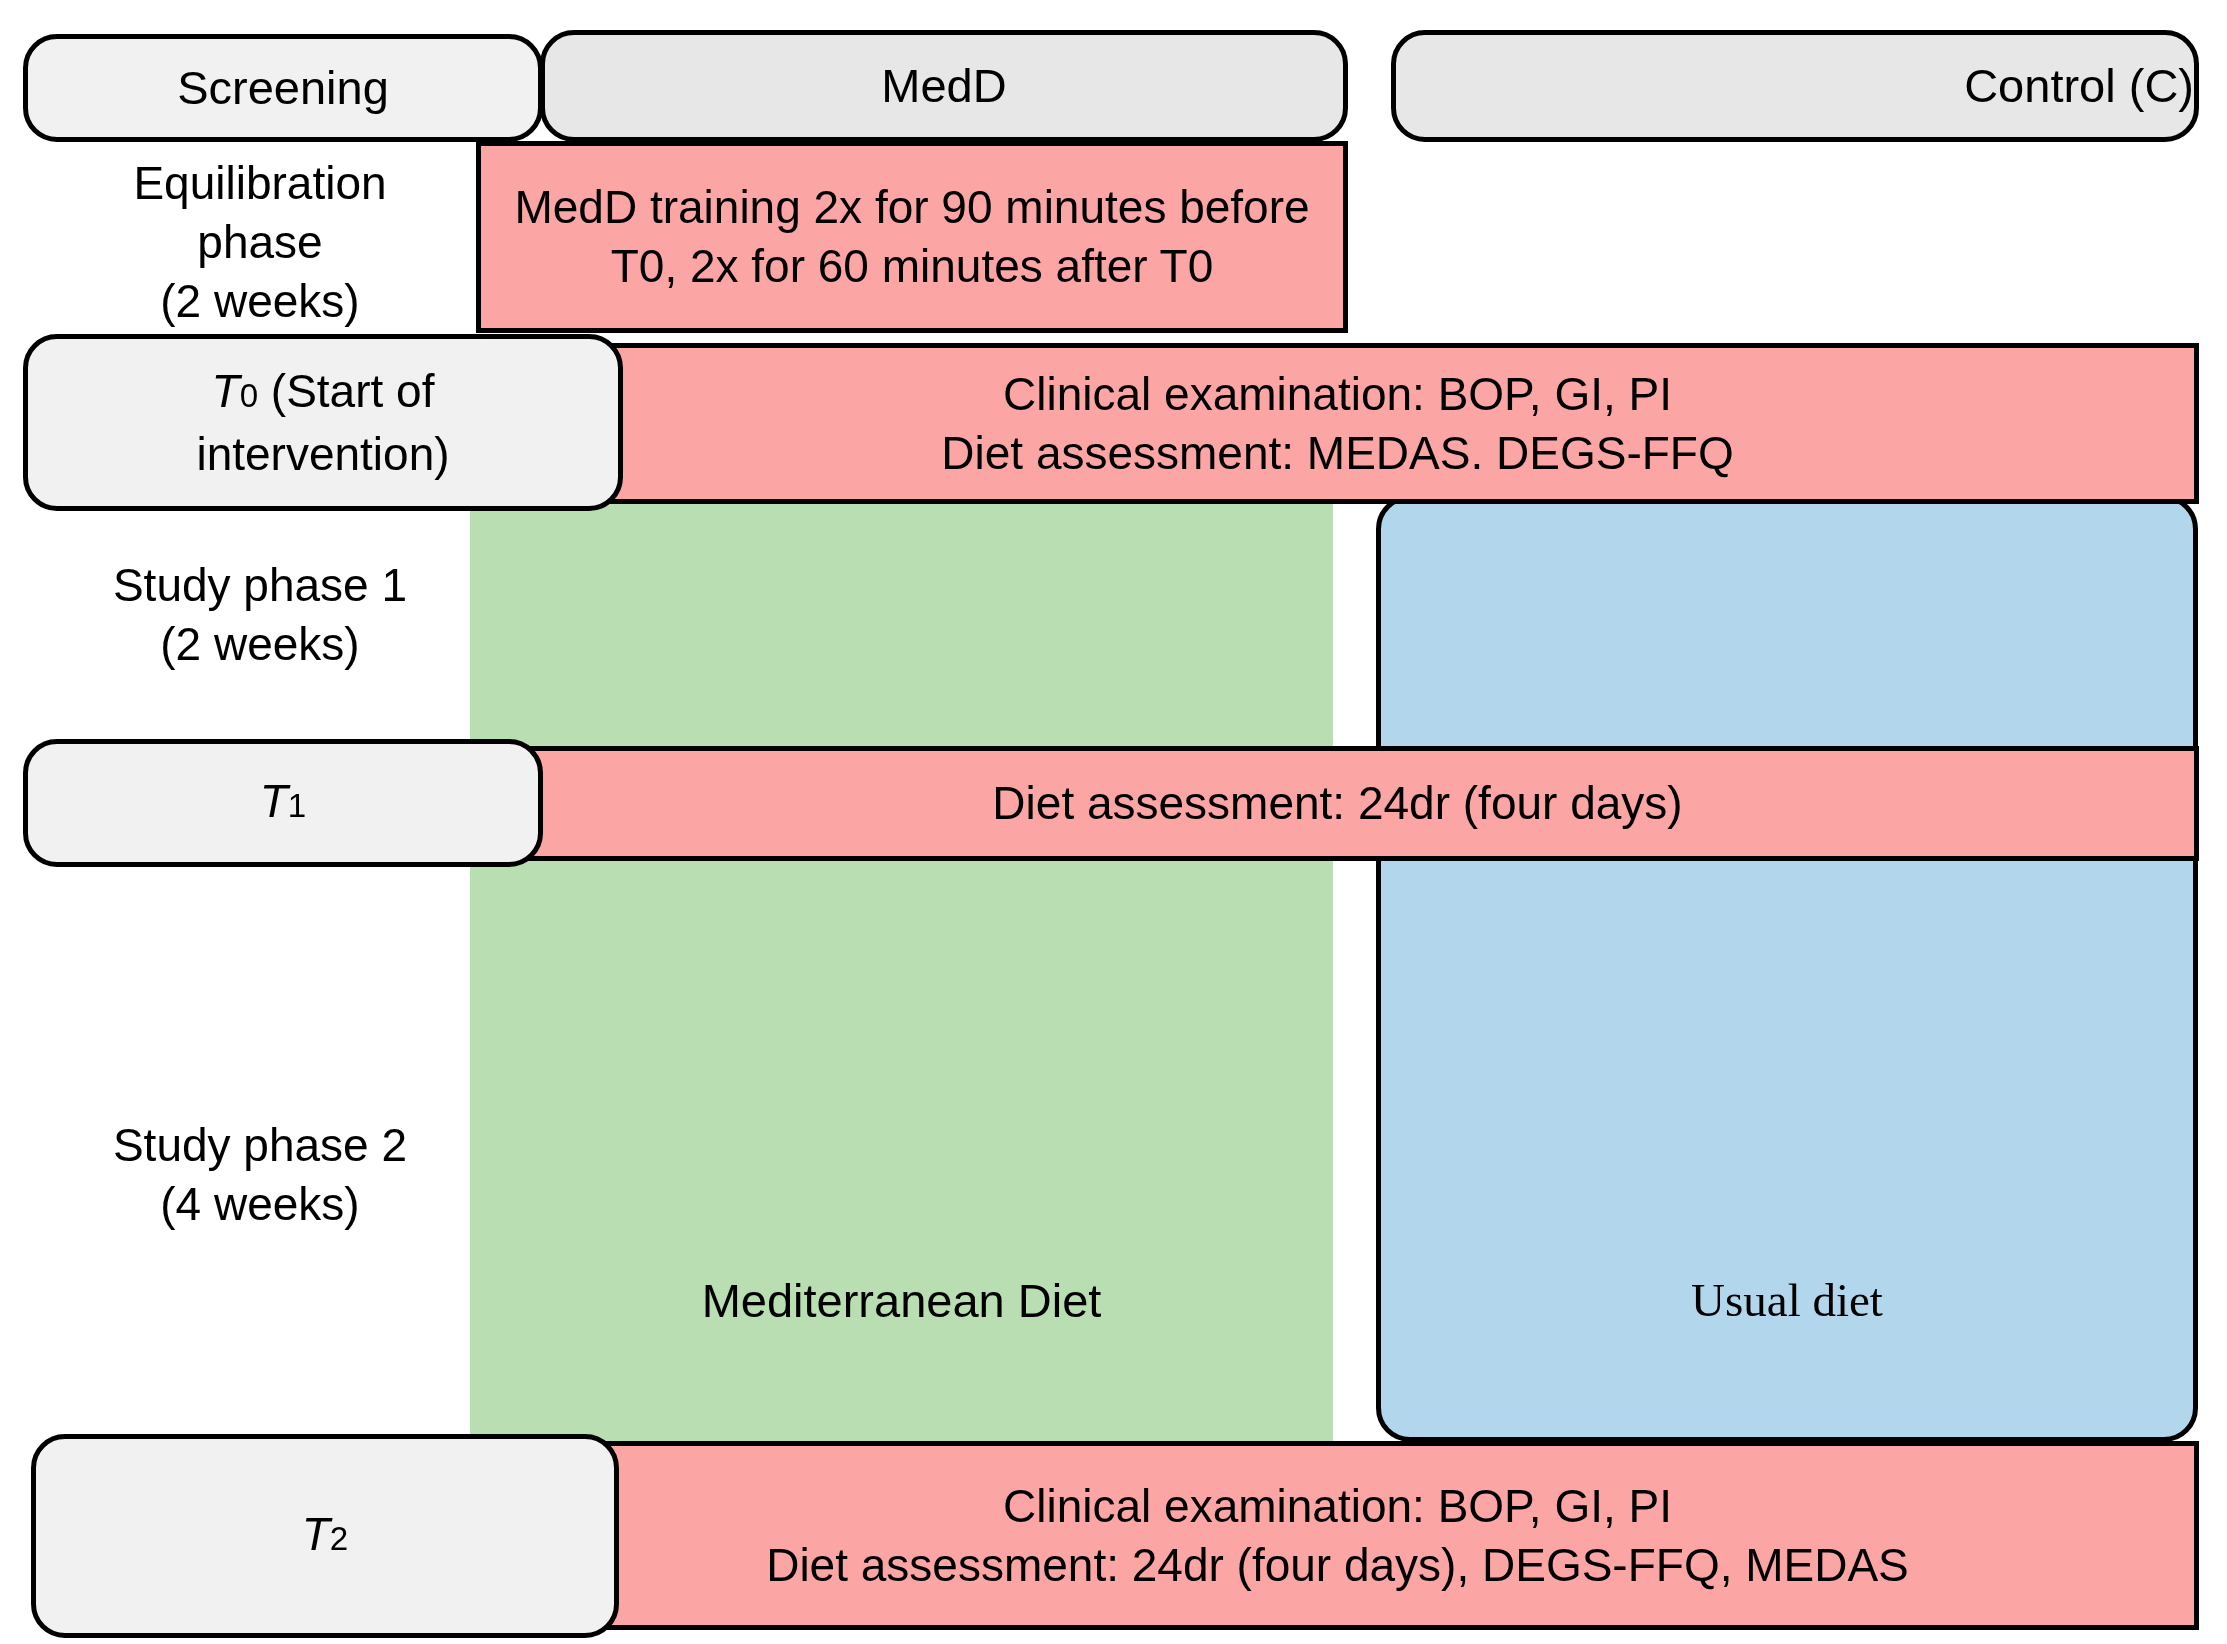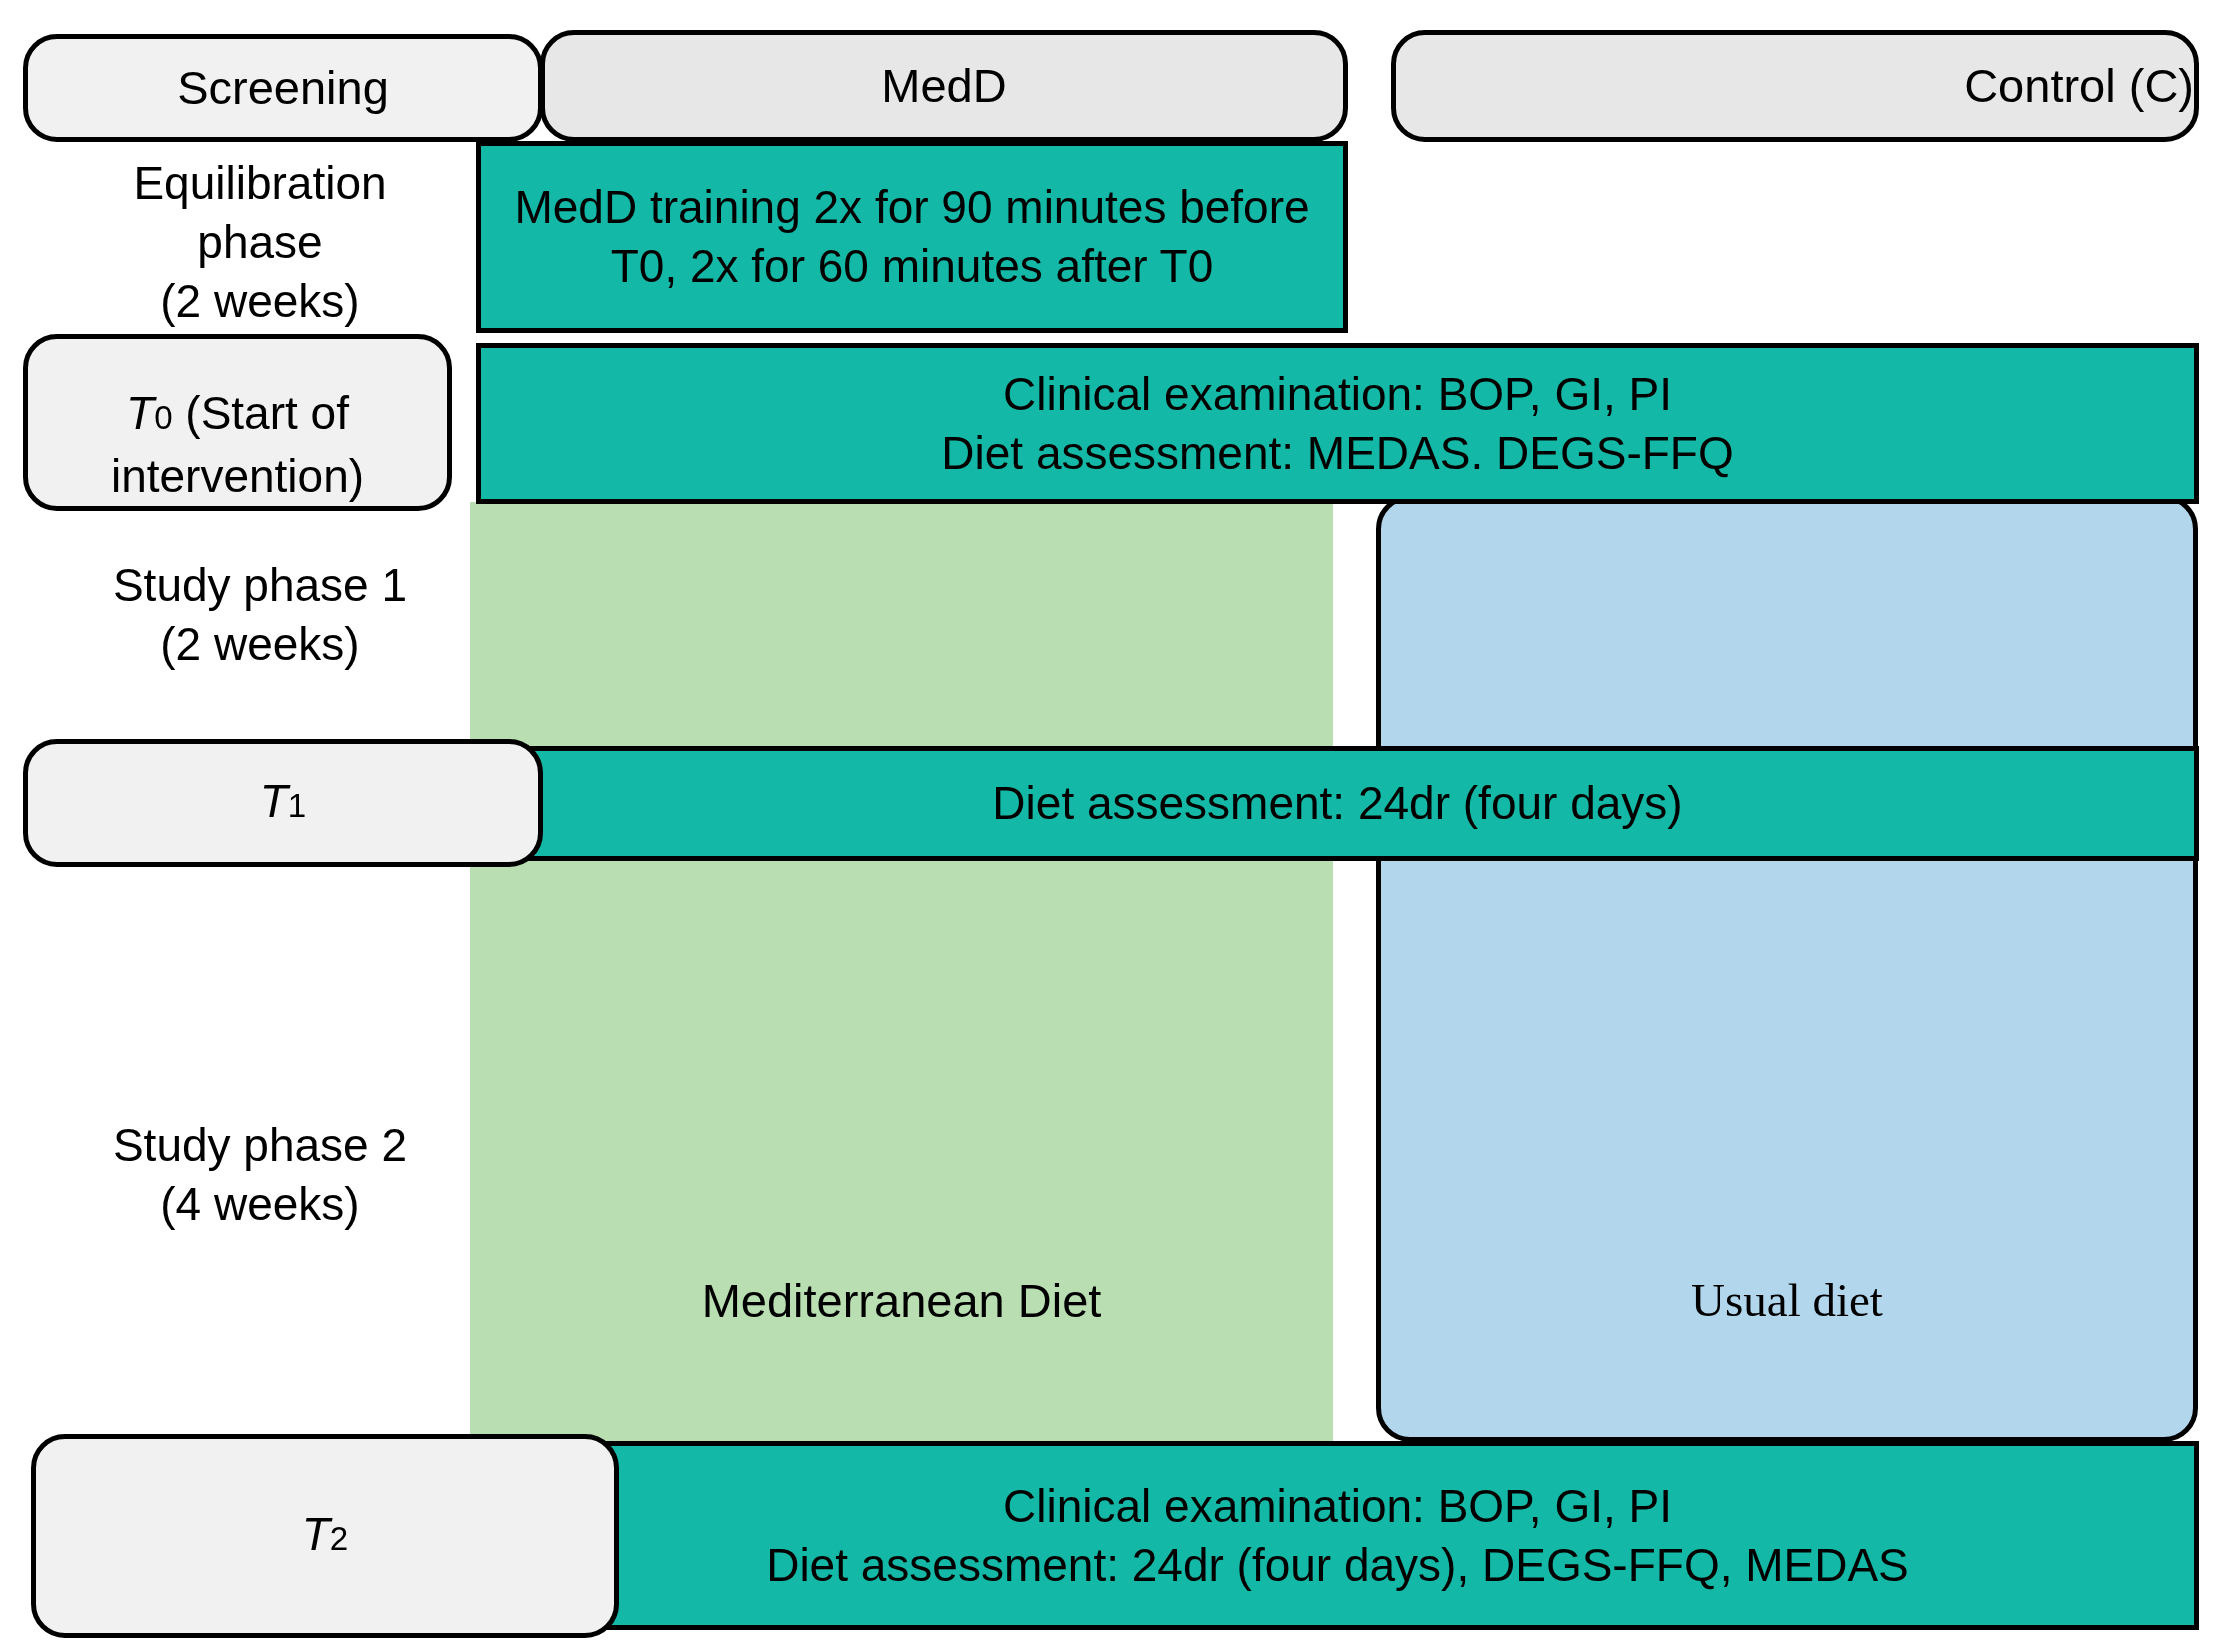--- a/index.html
+++ b/index.html
@@ -9,21 +9,21 @@
     background:#ffffff;
     font-family:"Liberation Sans",sans-serif;
     color:#000;
     overflow:hidden;
   }
   .abs{position:absolute;box-sizing:border-box;}
   .bordered{border:5.7px solid #000;}
   .rounded{border-radius:34px;}
   .gray-light{background:#f1f1f1;}
   .gray-mid{background:#e7e7e7;}
-  .white{background:#14b8a6;}
+  .white{background:#fca5a5;}
   .green-fill{background:#b8deb1;}
   .blue-fill{background:#b2d6ec;}
   .center{display:flex;flex-direction:column;align-items:center;justify-content:center;text-align:center;}
   .txt{font-size:46px;line-height:59px;}
   .hdr{font-size:47px;line-height:50px;}
   .big{font-size:47px;line-height:59px;}
   .ti{font-style:italic;}
   .os{font-size:0.72em;}
   .z0{z-index:0;}.z1{z-index:1;text-align:center;}.z2{z-index:2;}.z3{z-index:3;}
 </style>
@@ -52,21 +52,21 @@
   </div>
   <div class="abs white bordered center z1" style="left:476px;top:141px;width:872px;height:192px;">
     <span class="txt">MedD training 2x for 90 minutes before</span>
     <span class="txt">T0, 2x for 60 minutes after T0</span>
   </div>
 
   <div class="abs white bordered center z1" style="left:476px;top:343px;width:1723px;height:161px;">
     <span class="txt">Clinical examination: BOP, GI, PI</span>
     <span class="txt">Diet assessment: MEDAS. DEGS-FFQ</span>
   </div>
-  <div class="abs gray-light bordered rounded center z3" style="left:23px;top:334px;width:429px;height:177px;justify-content:flex-end;">
+  <div class="abs gray-light bordered rounded center z3" style="left:23px;top:334px;width:600px;height:177px;">
     <span class="txt"><i class="ti">T</i><span class="os">0</span><span> (Start of</span></span>
     <span class="txt">intervention)</span>
   </div>
 
   <div class="abs center z1" style="left:0px;top:556px;width:520px;">
     <span class="txt">Study phase 1</span>
     <span class="txt">(2 weeks)</span>
   </div>
 
   <div class="abs white bordered center z1" style="left:476px;top:746px;width:1723px;height:115px;">

